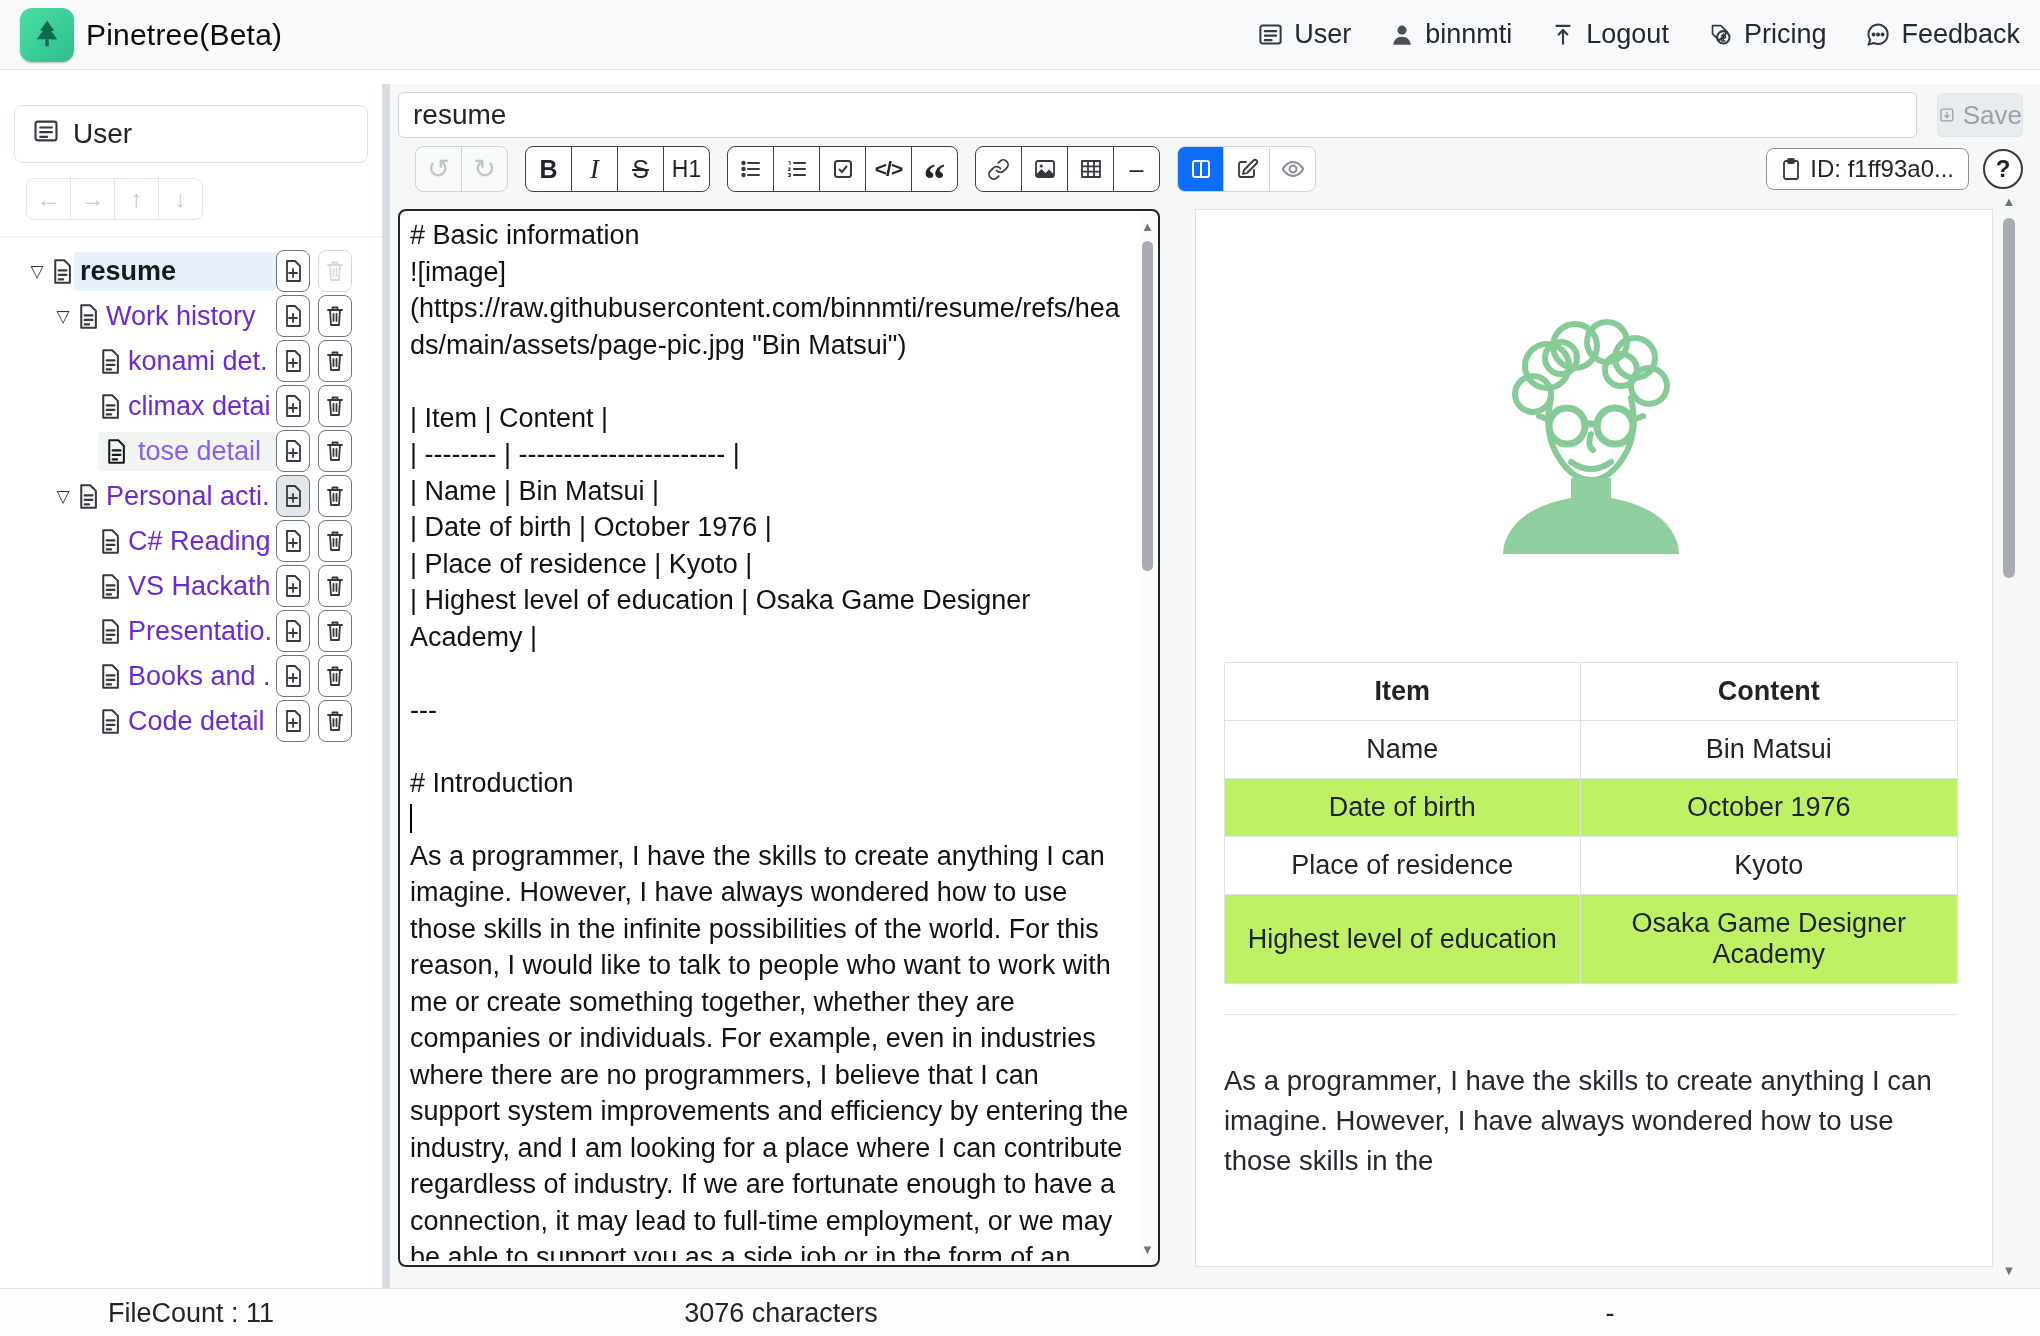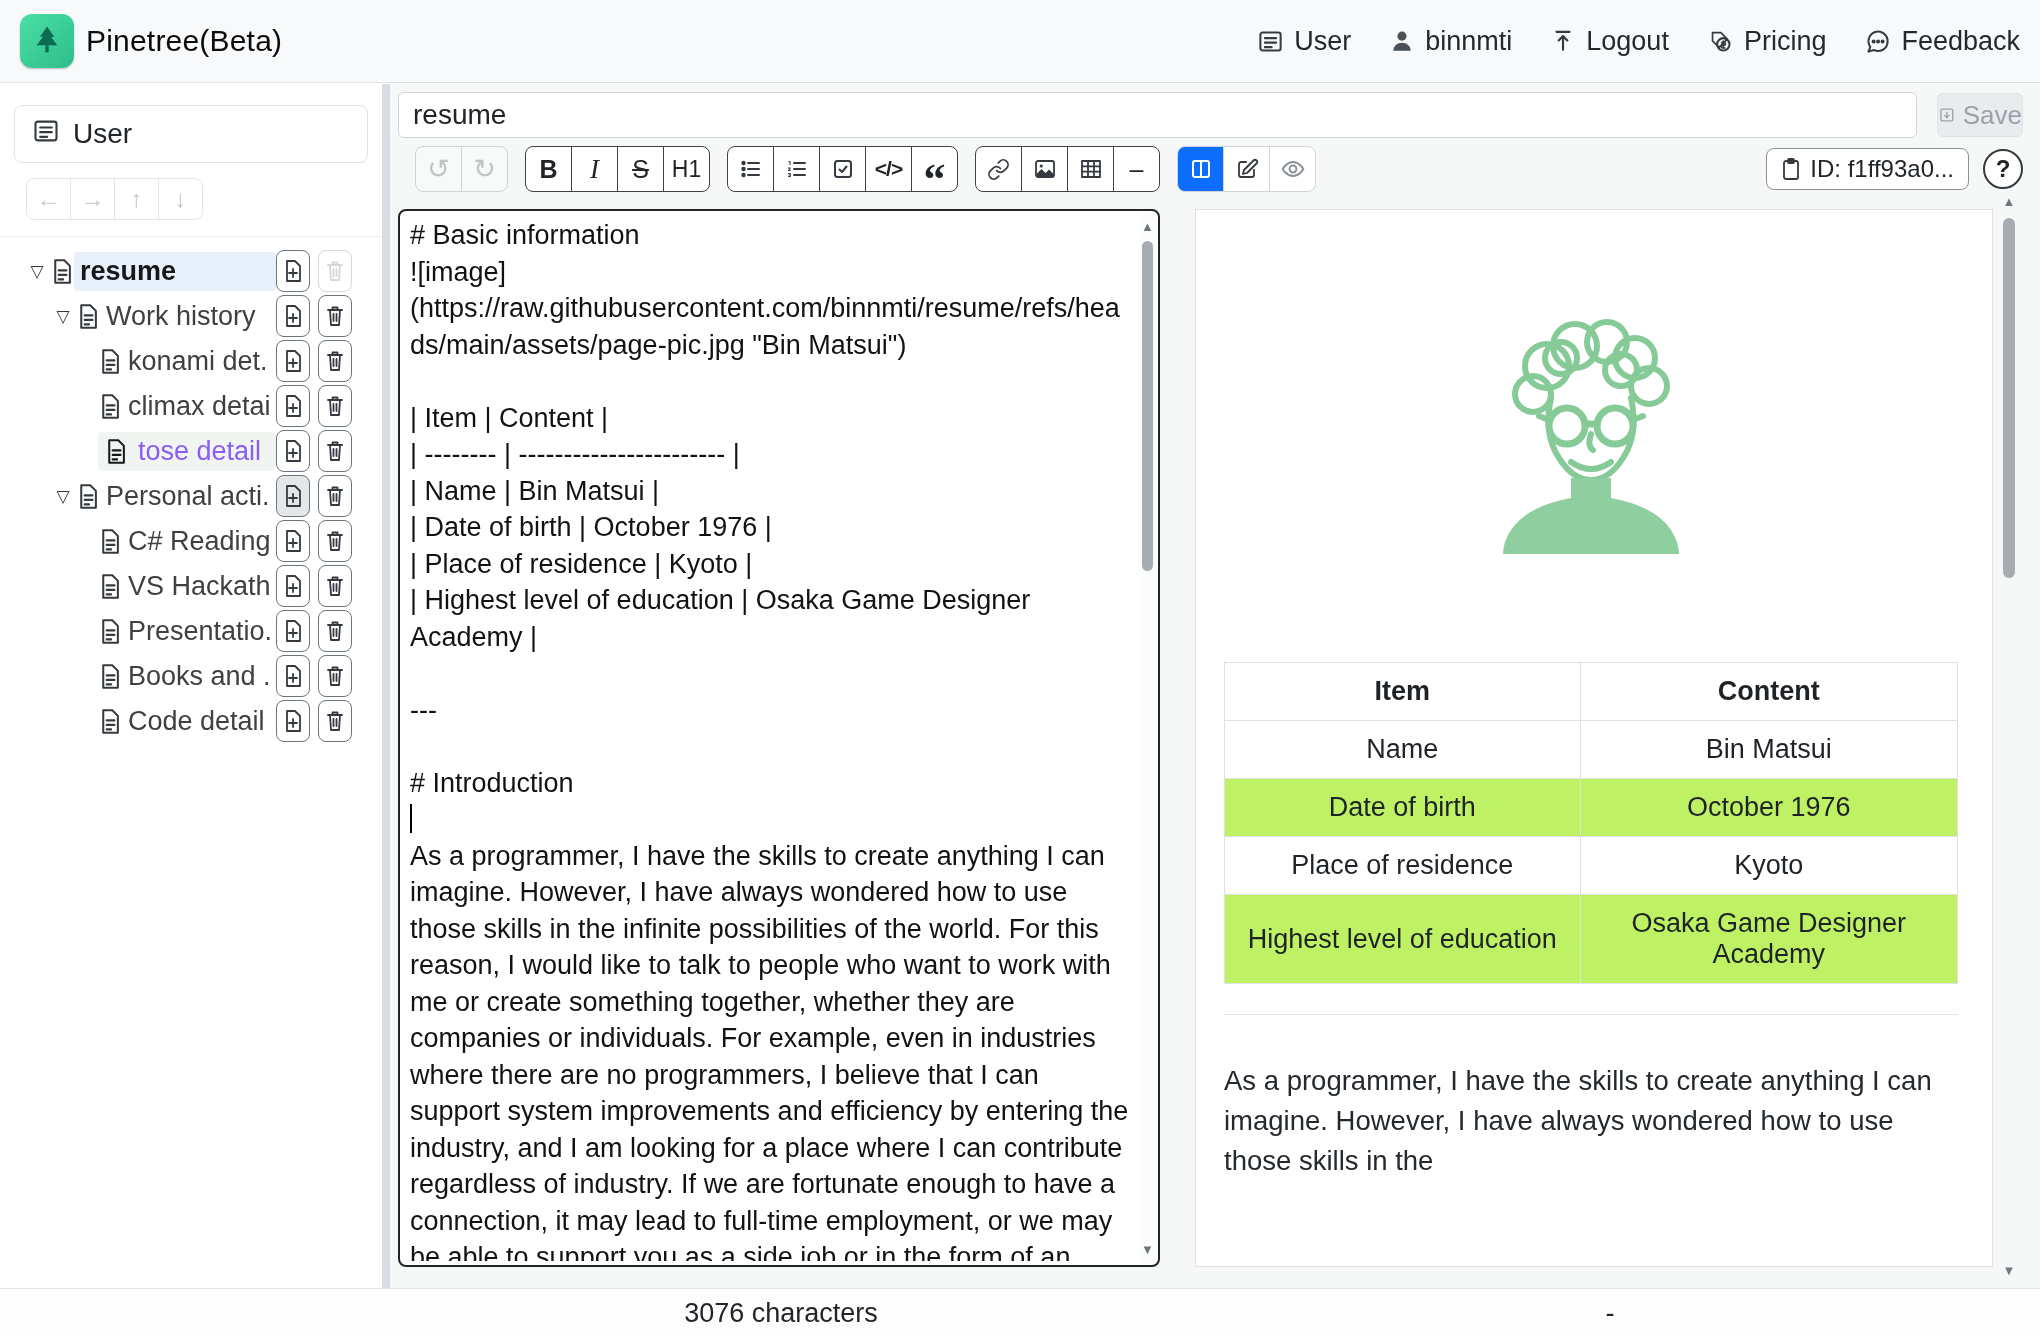--- a/index.html
+++ b/index.html
@@ -1,20 +1,20 @@
 <!DOCTYPE html>
 <html><head>
 <meta charset="utf-8">
 <style>
   * { box-sizing: border-box; margin: 0; padding: 0; }
   body { font-family: "Liberation Sans", sans-serif; background:#fff; }
   .app { position:relative; width:2040px; height:1336px; overflow:hidden; background:#fff; color:#212529; }
 
   
-  .topbar { height:83px; display:flex; align-items:center; padding:0 20px; background:#f8f9fa; border-bottom:1px solid #e2e5e8; }
+  .topbar { height:70px; display:flex; align-items:center; padding:0 20px; background:#f8f9fa; border-bottom:1px solid #e2e5e8; }
   .logo { width:54px; height:54px; border-radius:12px; background:linear-gradient(135deg,#4adfa5,#2dbd8b); display:flex; align-items:center; justify-content:center; margin-right:12px; box-shadow:0 1px 2px rgba(0,0,0,.25); }
   .app-title { font-size:30px; color:#0b0c0d; letter-spacing:.2px; }
   .topnav { margin-left:auto; display:flex; align-items:center; gap:38px; }
   .nav-item { display:flex; align-items:center; gap:10px; font-size:27px; color:#24292e; cursor:pointer; }
   .nav-item svg { display:block; }
 
   
   .vdiv-sidebar { position:absolute; left:382px; top:84px; width:8px; bottom:0; background:#d9dde1; }
   .vdiv-panes   { position:absolute; left:1172px; top:191px; width:8px; bottom:0; background:#d9dde1; }
 
@@ -25,21 +25,21 @@
   .nav-arrows .abtn { width:45px; height:42px; border:1px solid #e1e5e8; background:#fff; margin-left:-1px; display:flex; align-items:center; justify-content:center; font-size:24px; color:#c3c9cf; }
   .nav-arrows .abtn:first-child { border-radius:8px 0 0 8px; margin-left:0; }
   .nav-arrows .abtn:last-child { border-radius:0 8px 8px 0; }
   .controls-divider { border-bottom:1px solid #eceff1; margin-top:16px; }
   .tree { margin-top:13px; }
   .trow { display:flex; align-items:center; height:42px; margin-bottom:3px; padding-right:30px; }
   .trow .sp0 { width:24px; } .trow .sp1 { width:50px; } .trow .sp2 { width:98px; }
   .expander { width:26px; font-size:17px; color:#343a40; text-align:center; flex:0 0 auto; cursor:pointer; }
   .row-body { flex:1; display:flex; align-items:center; gap:10px; min-width:0; padding:4px 6px; border-radius:4px; }
   .doc-ico { flex:0 0 auto; display:flex; }
-  .tlabel { font-size:27px; color:#404040; white-space:nowrap; overflow:hidden; }
+  .tlabel { font-size:27px; color:#6d28d9; white-space:nowrap; overflow:hidden; }
   .trow.selected .row-body { background:#e8f1fb; }
   .trow.selected .tlabel { color:#16181b; font-weight:600; }
   .trow.current .row-body { background:#f1f5f2; }
   .trow.current .tlabel { color:#8b5cf6; font-weight:500; }
   .rbtn { width:34px; height:42px; border:1px solid #6c757d; border-radius:8px; background:#fff; display:flex; align-items:center; justify-content:center; flex:0 0 auto; cursor:pointer; }
   .rbtn + .rbtn { margin-left:8px; }
   .rbtn.disabled { border-color:#d4d9dd; }
   .rbtn.disabled svg { stroke:#d4d9dd; }
   .rbtn.active { background:#e4e7ea; }
 
@@ -788,17 +788,18 @@
     </div>
   </main>
 
   <div class="preview-scrollbar">
     <div class="sb-arrow up" style="top:2px;">▲</div>
     <div class="sb-thumb"></div>
     <div class="sb-arrow down">▼</div>
   </div>
 
   <footer class="statusbar">
+    <div class="cell sb-left">FileCount : 11</div>
     <div class="cell sb-mid">3076 characters</div>
     <div class="cell sb-right">-</div>
   </footer>
 
 </div>
 
 </body></html>

